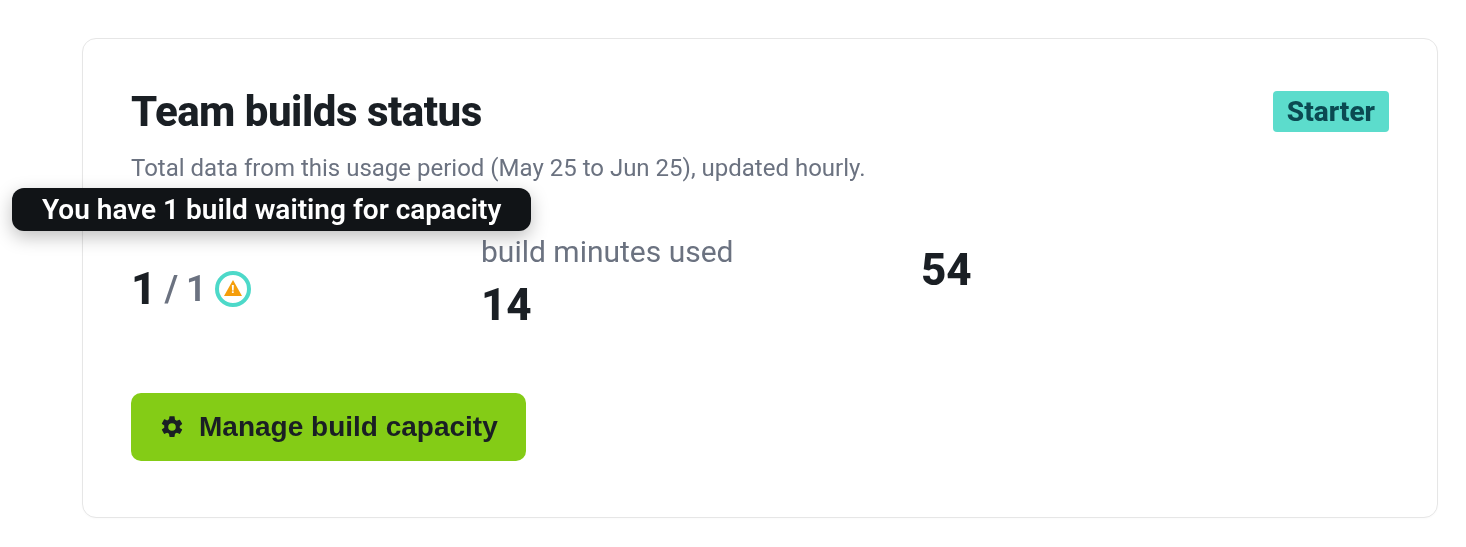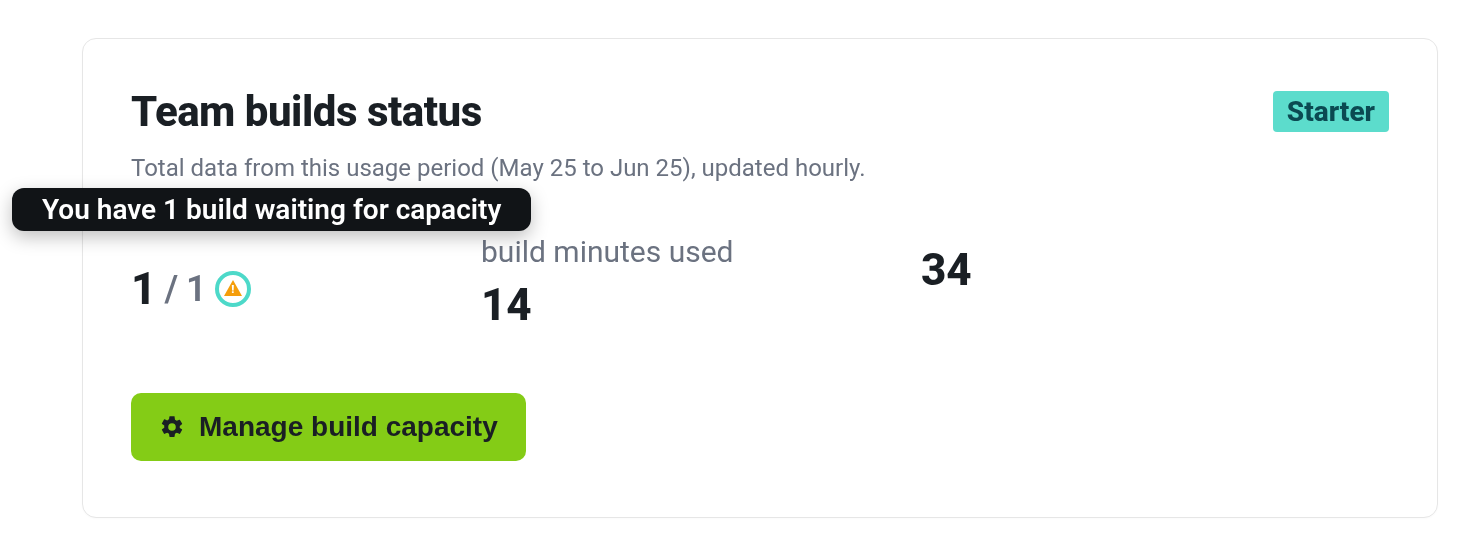--- a/index.html
+++ b/index.html
@@ -194,21 +194,21 @@
         </span>
       </div>
     </div>
 
     <div class="stat stat-b">
       <div class="stat-label">build minutes used</div>
       <div class="stat-value">14</div>
     </div>
 
     <div class="stat stat-c">
-      <div class="stat-value">34</div>
+      <div class="stat-value">54</div>
     </div>
 
   </div>
 
   <button class="manage-btn">
     <span class="gear-icon">
       <svg viewBox="0 0 24 24" fill="#1a1f24" aria-hidden="true">
         <path d="M19.14,12.94a7.14,7.14,0,0,0,.05-.94,7.14,7.14,0,0,0-.05-.94l2.03-1.58a.5.5,0,0,0,.12-.64l-1.92-3.32a.5.5,0,0,0-.6-.22l-2.39.96a7.03,7.03,0,0,0-1.62-.94l-.36-2.54A.5.5,0,0,0,13.9,2h-3.8a.5.5,0,0,0-.49.42L9.25,4.96a7.03,7.03,0,0,0-1.62.94l-2.39-.96a.5.5,0,0,0-.6.22L2.72,8.48a.5.5,0,0,0,.12.64l2.03,1.58a7.14,7.14,0,0,0-.05.94,7.14,7.14,0,0,0,.05.94L2.84,14.16a.5.5,0,0,0-.12.64l1.92,3.32a.5.5,0,0,0,.6.22l2.39-.96a7.03,7.03,0,0,0,1.62.94l.36,2.54a.5.5,0,0,0,.49.42h3.8a.5.5,0,0,0,.49-.42l.36-2.54a7.03,7.03,0,0,0,1.62-.94l2.39.96a.5.5,0,0,0,.6-.22l1.92-3.32a.5.5,0,0,0-.12-.64ZM12,15.5A3.5,3.5,0,1,1,15.5,12,3.5,3.5,0,0,1,12,15.5Z"></path>
       </svg>
     </span>

